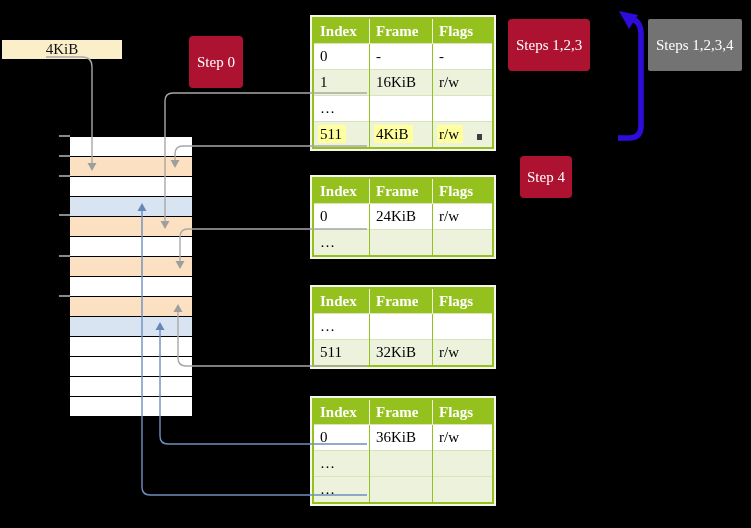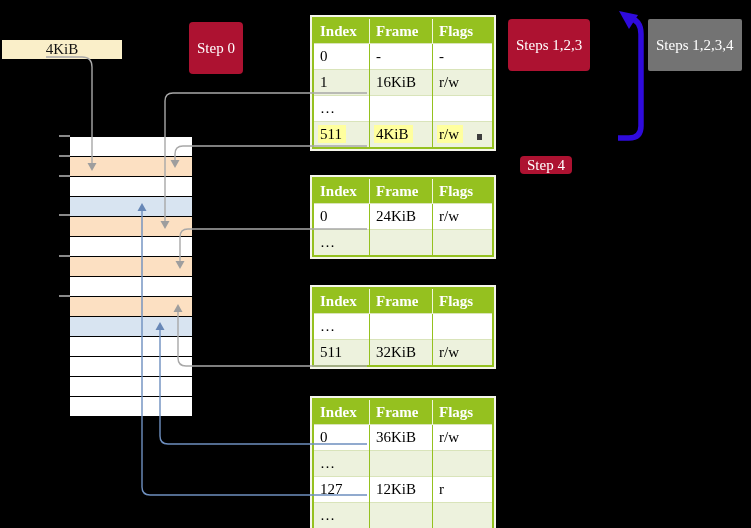--- a/index.html
+++ b/index.html
@@ -12,24 +12,24 @@
     position:absolute;left:2px;top:40px;width:120px;height:19px;
     background:#FAEFC9;color:#111;font-size:15px;line-height:19px;text-align:center;
   }
   
   .steplabel{
     position:absolute;color:#fff;font-size:15px;line-height:18px;
     padding:17px 8px;border-radius:4px;white-space:nowrap;
   }
   .steplabel.red{background:#AD1231;}
   .steplabel.blue{background:#737373;border-radius:2px;}
-  #lbl-step0{left:189px;top:22px;}
+  #lbl-step0{left:189px;top:36px;}
   #lbl-steps123{left:508px;top:19px;}
   #lbl-steps1234{left:648px;top:19px;}
-  #lbl-step4{left:520px;top:156px;padding:0 7px;text-align:center;}
+  #lbl-step4{left:520px;top:156px;padding:12px 7px;text-align:center;}
   
   .mem-col{position:absolute;left:70px;top:137px;width:122px;}
   .mem-row{height:19px;margin-bottom:1px;}
   .mem-row.empty{background:#FFFFFF;}
   .mem-row.page-table{background:#FCE0C2;}
   .mem-row.mapped-page{background:#D8E4F1;}
   
   .ptable{position:absolute;left:310px;border:2px solid #F5F5EB;background:#701a75;}
   .ptable table{border-collapse:collapse;table-layout:fixed;width:170px;border:2px solid #95C11F;}
   .ptable th{
@@ -170,25 +170,20 @@
           <tbody>
             <tr>
               <td><span>0</span></td>
               <td><span>36KiB</span></td>
               <td><span>r/w</span></td>
             </tr>
             <tr class="alt">
               <td><span>…</span></td>
               <td></td>
               <td></td>
-            </tr>
-            <tr>
-              <td><span>127</span></td>
-              <td><span>12KiB</span></td>
-              <td><span>r</span></td>
             </tr>
             <tr class="alt">
               <td><span>…</span></td>
               <td></td>
               <td></td>
             </tr>
           </tbody>
         </table>
       </div>
     </div>

